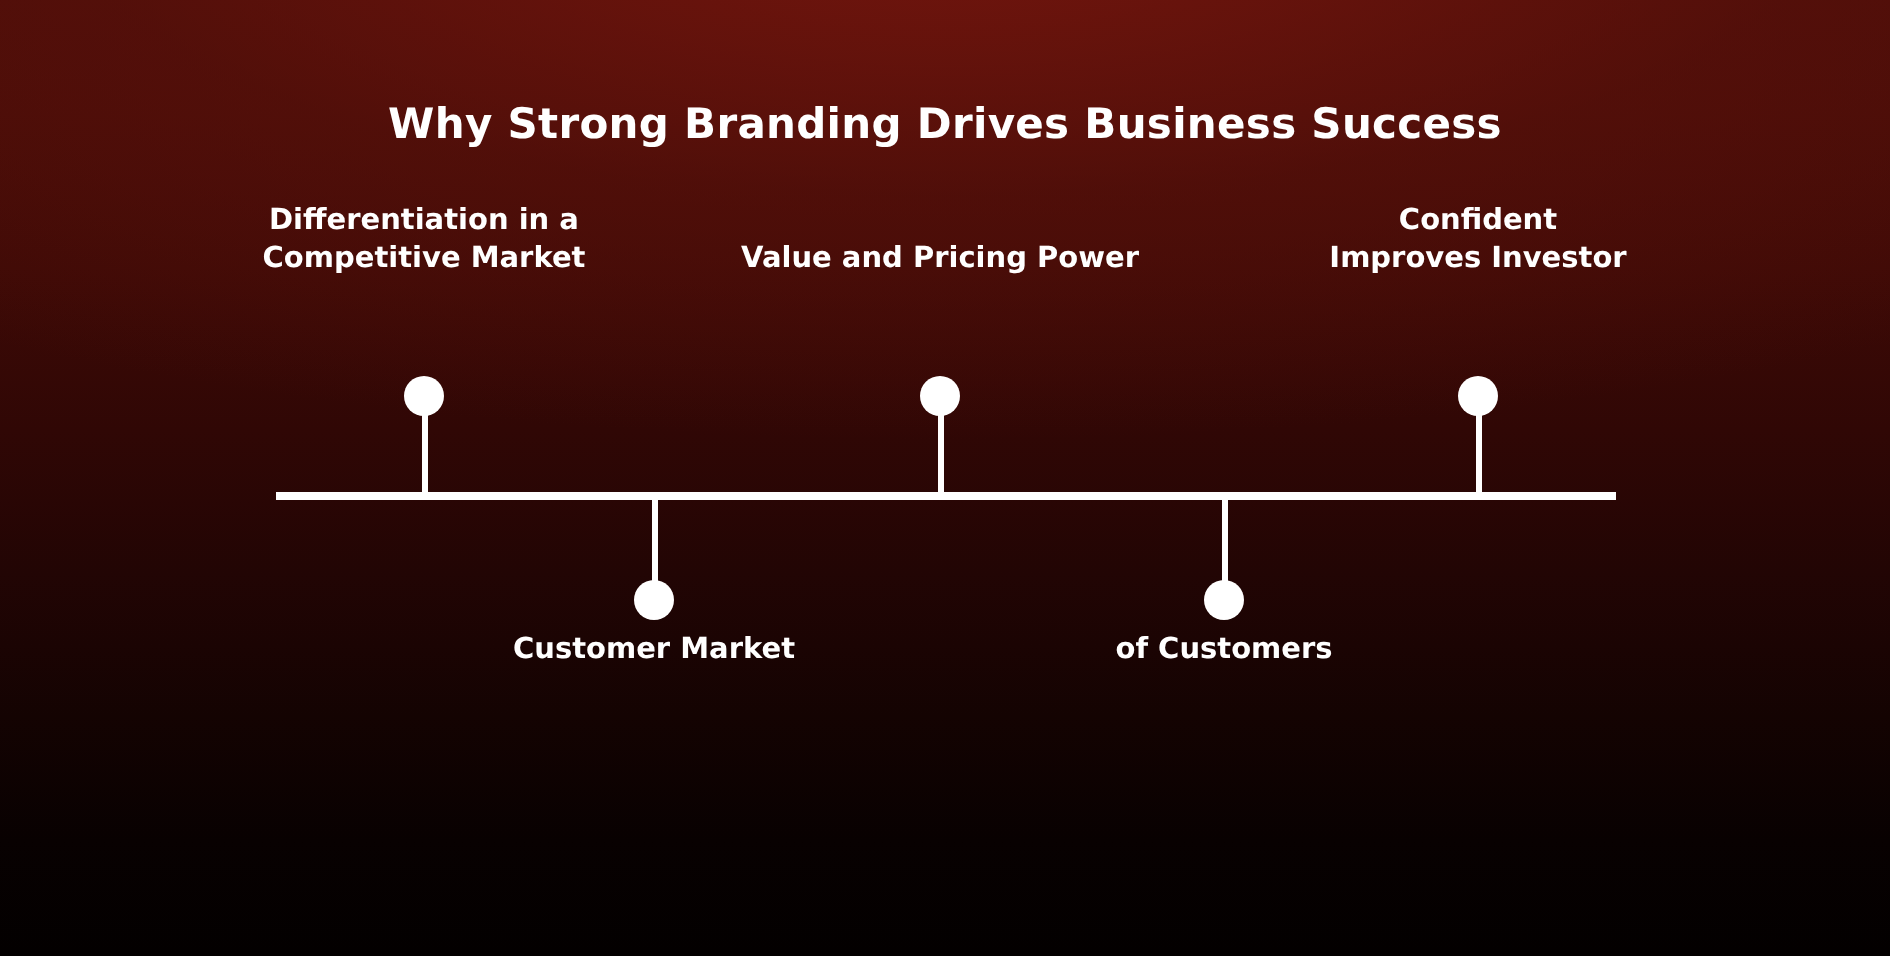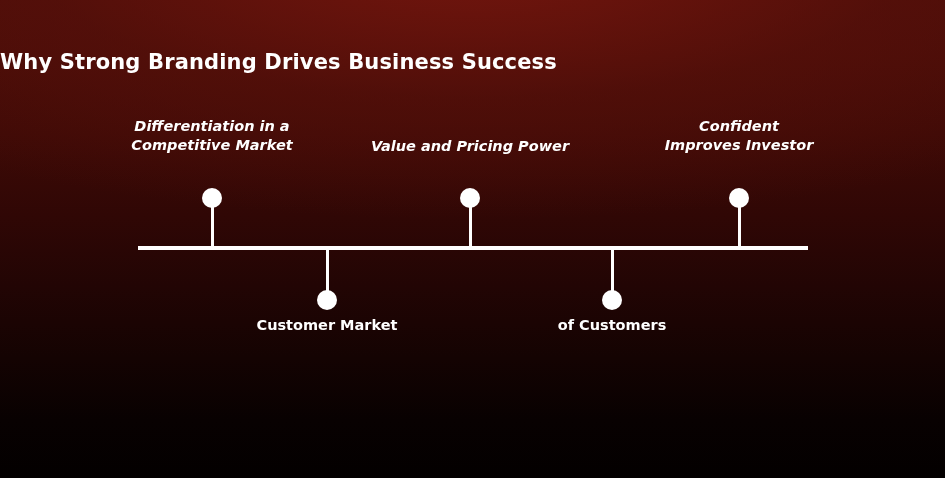--- a/index.html
+++ b/index.html
@@ -31,20 +31,21 @@
         #030000 100%);
     overflow: hidden;
   }
 
   
   #title {
     position: absolute;
     left: 0;
     top: 50px;
     width: 945px;
+    text-align: center;
     color: #ffffff;
     font-size: 21px;
     font-weight: bold;
     letter-spacing: 0.15px;
     line-height: 1.2;
     white-space: nowrap;
   }
 
   
   #axis-line {
@@ -85,21 +86,21 @@
     text-align: center;
     color: #ffffff;
     font-size: 14.5px;
     font-weight: bold;
     line-height: 1.33;
   }
 
   
   .node.top .stem  { top: 198px; height: 50px; }
   .node.top .dot   { top: 188px; }
-  .node.top .label { top: 156px; transform: translateY(-100%); font-style: italic; }
+  .node.top .label { top: 140px; transform: translateY(-100%); }
 
   
   .node.bottom .stem  { top: 249px; height: 51px; }
   .node.bottom .dot   { top: 290px; }
   .node.bottom .label { top: 316px; }
 </style>
 </head>
 <body>
 
 <div id="canvas">

